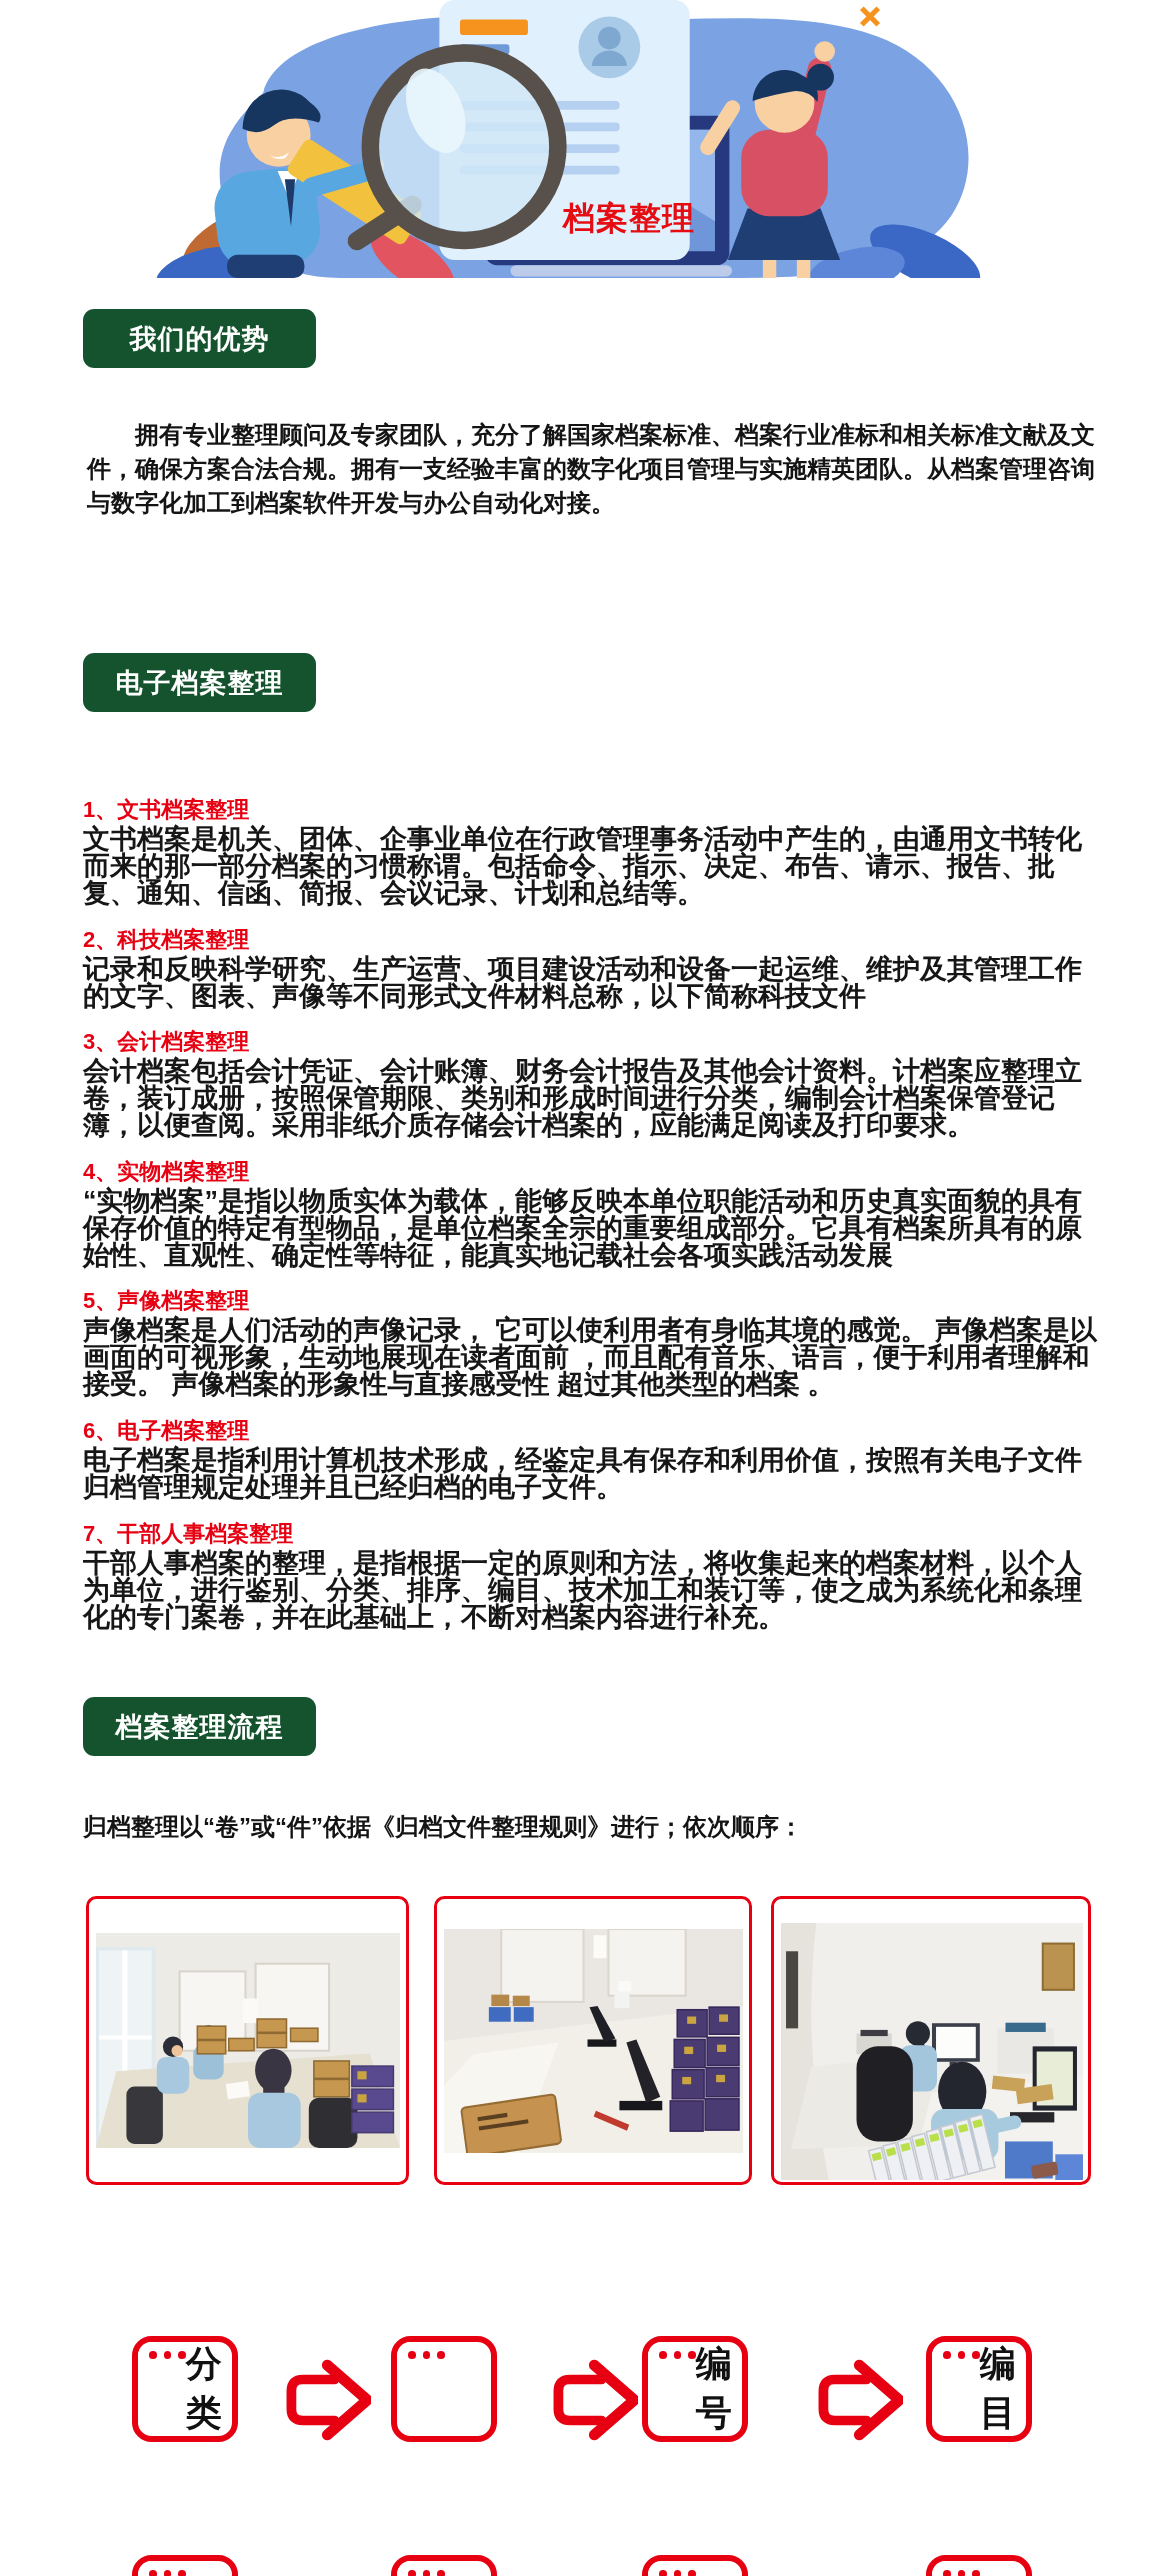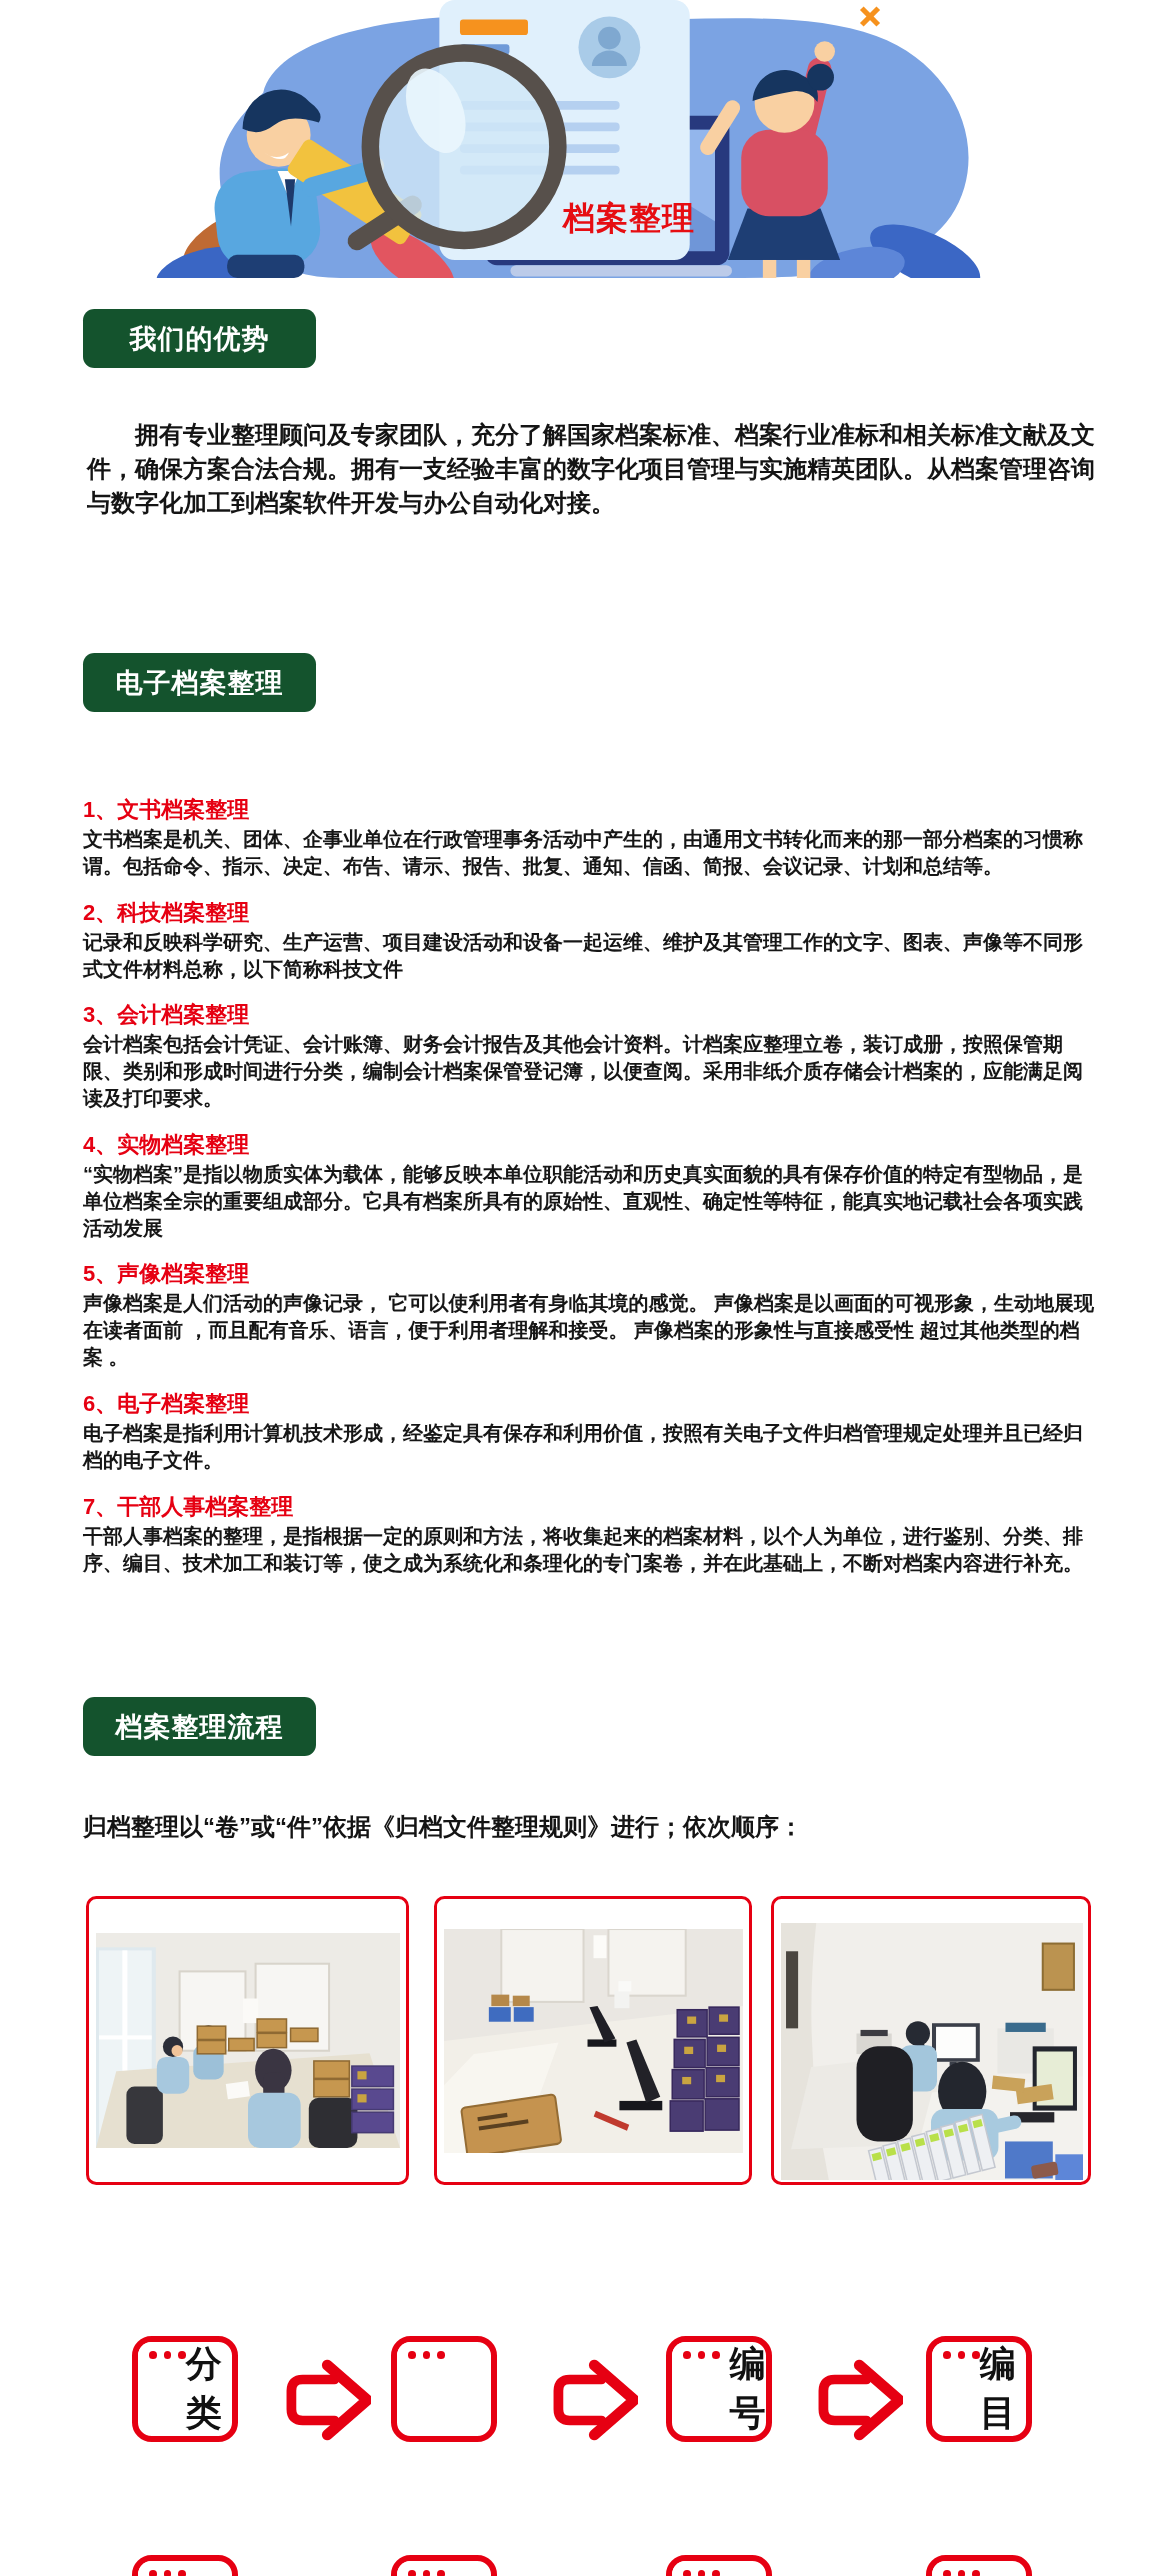--- a/index.html
+++ b/index.html
@@ -15,40 +15,40 @@
         color:#ffffff;font-size:27px;font-weight:700;display:flex;align-items:center;justify-content:center;
         letter-spacing:1px;}
   #pill-adv{top:309px;} #pill-cat{top:653px;} #pill-proc{top:1697px;}
   
   .intro{position:absolute;left:87px;top:418px;width:1020px;font-size:24px;line-height:34px;
         font-weight:700;color:#141414;text-indent:2em;}
   
   .cats{position:absolute;left:83px;top:796px;width:1014px;}
   .cat{margin:0 0 18.5px 0;}
   .cat h3{margin:0 0 3.1px 0;font-size:22px;line-height:27px;font-weight:700;color:#e60012;}
-  .cat p{margin:0;font-size:20px;line-height:27px;font-weight:700;color:#161616;}
+  .cat p{margin:0;font-size:27px;line-height:27px;font-weight:700;color:#161616;}
   
   .proc-note{position:absolute;left:83px;top:1811px;width:1020px;font-size:24px;font-weight:700;color:#141414;}
   .photo-frame{position:absolute;top:1896px;height:289px;border:3.1px solid #e60012;border-radius:10.3px;
         background:#ffffff;box-sizing:border-box;}
   #pf1{left:86px;width:323px;} #pf2{left:434px;width:318px;} #pf3{left:771px;width:320px;}
   .photo-frame svg{position:absolute;}
   #pf1 svg{left:7.2px;top:34px;width:304px;height:215px;}
   #pf2 svg{left:7.2px;top:30px;width:299px;height:224px;}
   #pf3 svg{left:6.7px;top:24px;width:302px;height:257px;}
   
   .flow-box{position:absolute;width:106px;height:106px;box-sizing:border-box;border:6.7px solid #e60012;
         border-radius:19.6px;background:#ffffff;display:flex;overflow:hidden;}
   .fb-top{height:26px;flex:0 0 auto;display:flex;align-items:center;padding-left:11.3px;gap:6.7px;background:#fff;}
   .fb-dot{width:7.7px;height:7.7px;border-radius:50%;background:#e60012;}
   .fb-div{height:7.7px;flex:0 0 auto;background:#e60012;}
   .fb-body{flex:1;display:flex;align-items:center;justify-content:center;
         font-size:36px;font-weight:900;color:#111111;letter-spacing:0.5px;}
   .r1{top:2336px;} .r2{top:2555px;}
-  .c1{left:132px;} .c2{left:391px;gap:38px;} .c3{left:666px;text-align:right;} .c4{left:926px;}
+  .c1{left:132px;} .c2{left:391px;gap:38px;} .c3{left:642px;} .c4{left:926px;}
   .arrow{position:absolute;width:90px;height:82px;}
   .ar1{top:2359px;}
   .ac1{left:281px;} .ac2{left:548px;} .ac3{left:813px;}
 </style>
 </head>
 <body>
 
 <div class="page">
 
   <div class="banner">

